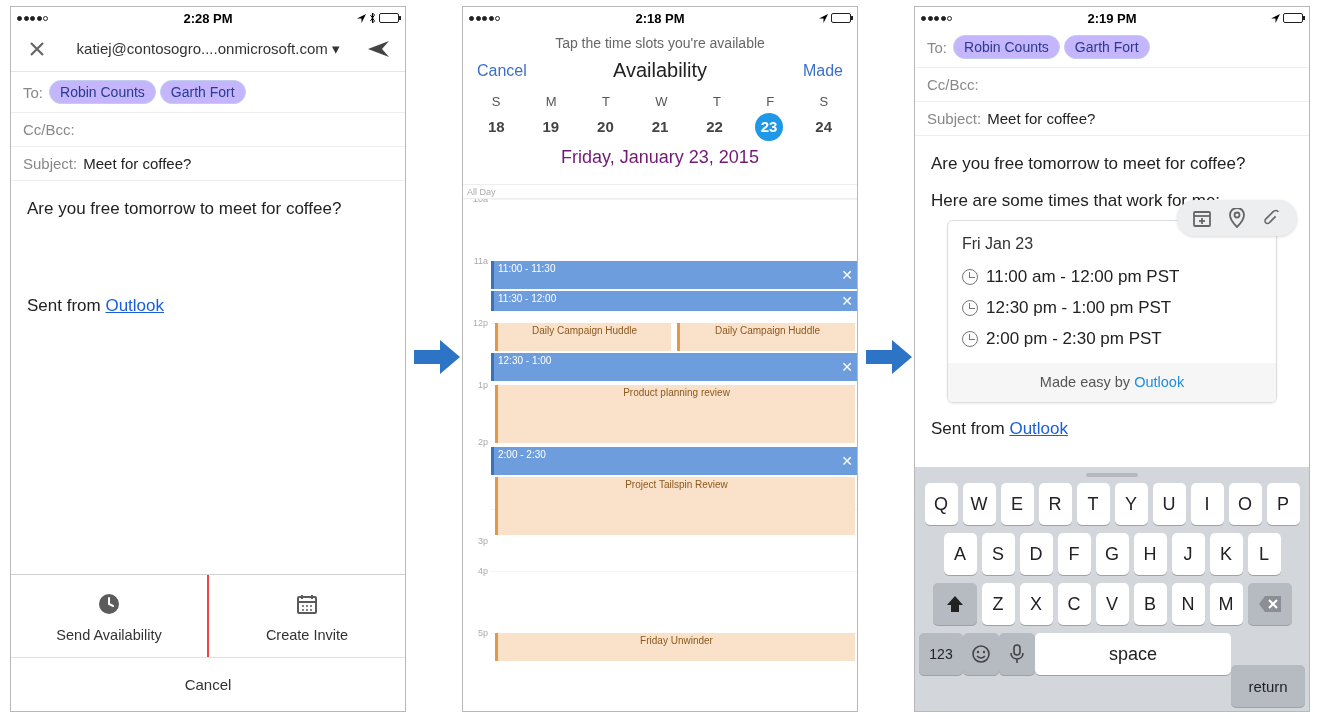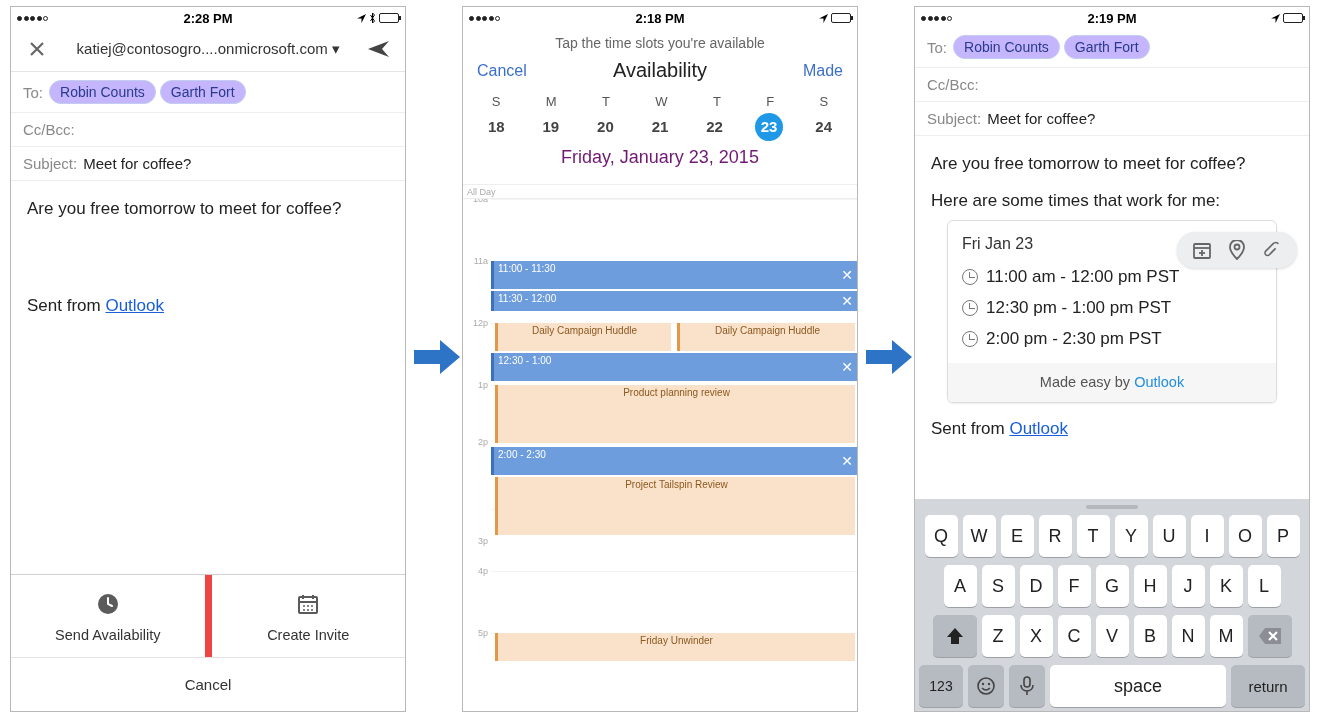--- a/index.html
+++ b/index.html
@@ -39,21 +39,21 @@
   .fld-label { color: #888; margin-right: 6px; }
   .pill { background: #c4b5fd; color: #2b3a8c; border-radius: 12px; padding: 3px 10px; margin-right: 4px; font-size: 14px; border:1px solid #c3cdf0;}
   .body-area { padding: 14px 16px; font-size: 17px; color: #222; flex: 1; line-height: 1.6; }
   .body-area a { color: #1a5fd8; text-decoration: underline; }
 
   
   .action-sheet {
     border-top: 1px solid #d0d0d0; background: #fff;
   }
   .action-row { display: flex; border-bottom: 1px solid #e2e2e2; }
-  .action-cell { flex: 1; text-align: center; padding: 18px 0 14px 0; font-size: 14.5px; color: #333; border-right: 7px solid #ef4444; }
+  .action-cell { flex: 1; text-align: center; padding: 18px 0 14px 0; font-size: 14.5px; color: #333; border-right: 2px solid #ef4444; }
   .action-cell:last-child { border-right: none; }
   .action-cell .ic { font-size: 22px; color: #555; display:block; margin-bottom:6px;}
   .cancel-full { text-align: center; padding: 18px; font-size: 15px; color: #333; }
 
   
   .avail-hint { text-align: center; font-size: 14px; color: #666; padding: 8px 0 2px 0;}
   .avail-hdr { display: flex; justify-content: space-between; align-items: center; padding: 6px 14px 8px; font-size: 16px; }
   .avail-hdr .title { font-size: 20px; font-weight: 400; color: #222; }
   .avail-hdr .side { color:#3b6fc9; font-size: 16px; width:60px;}
   .avail-hdr .side.right{ text-align:right;}
@@ -88,23 +88,23 @@
     display:flex; gap:18px; padding:8px 16px; align-items:center; color:#555; box-shadow:0 1px 3px rgba(0,0,0,.15);
   }
   .attach-pill svg { display:block; }
 
   
   .keyboard { background:#d3d6db; padding:6px 4px 4px; }
   .kb-handle{ width:52px; height:4px; background:#b5b9be; border-radius:3px; margin:0 auto 6px;}
   .kb-row { display:flex; justify-content:center; gap:5px; margin-bottom:8px;}
   .key { background:#fff; border-radius:5px; box-shadow:0 1px 0 #9ea2a7; width:33px; height:42px; display:flex; align-items:center; justify-content:center; font-size:18px; color:#222;}
   .key.space { flex:1; }
-  .key.ret { width:74px; background:#b6bbc2; font-size:15px;}
+  .key.ret { width:74px; background:#b6bbc2; font-size:15px;margin-top:32px;}
   .key.shift, .key.del { width:44px; background:#b6bbc2;}
-  .kb-bottom { display:flex; gap:5px; }
+  .kb-bottom { display:flex; }
   .kb-bottom .key { height:42px;}
   .key.num { width:44px; background:#b6bbc2; font-size:14px;}
   .key.emoji, .key.mic { width:36px; background:#b6bbc2;}
 
   
   .arrow { position:absolute; top:340px; width:46px; height:34px; }
   .arrow svg { fill:#2e74c6; display:block;}
 
   
   .sigdots { display:inline-flex; gap:1.5px; align-items:flex-end; margin-right:2px;}

